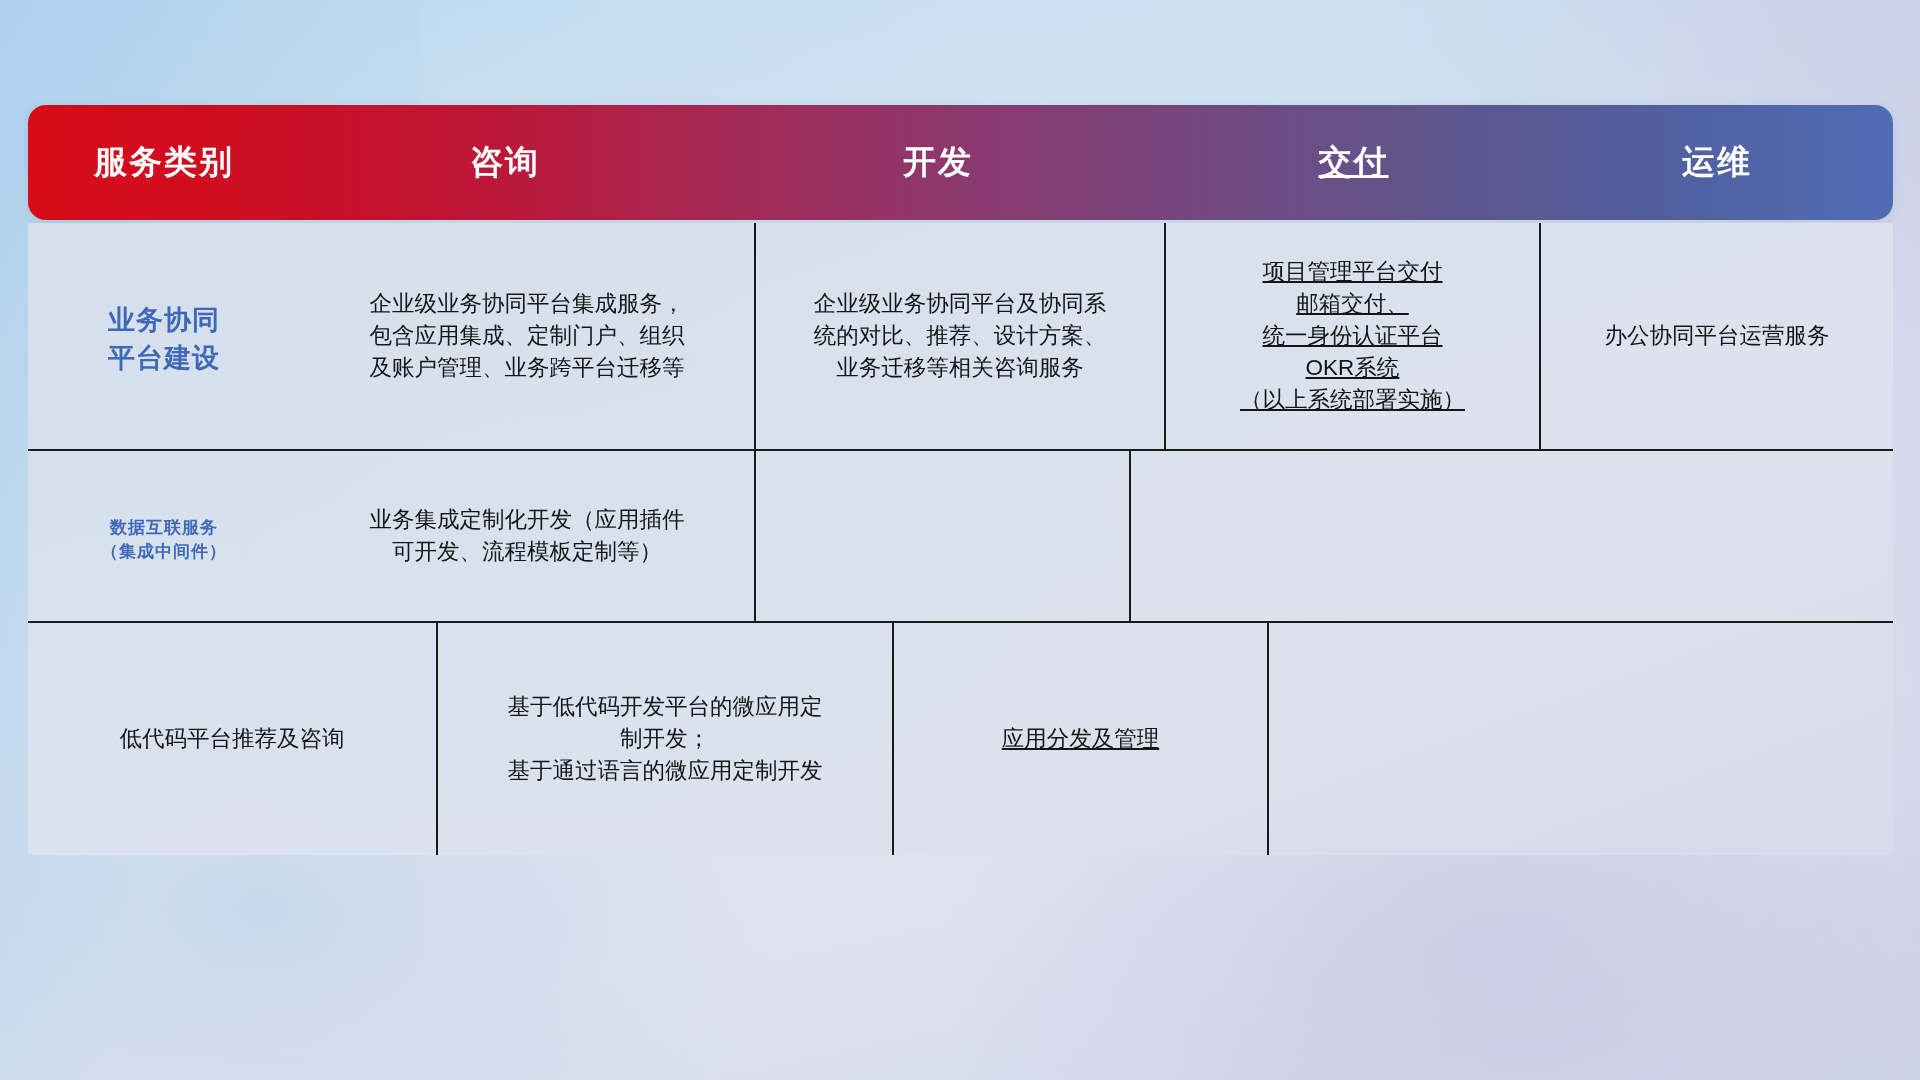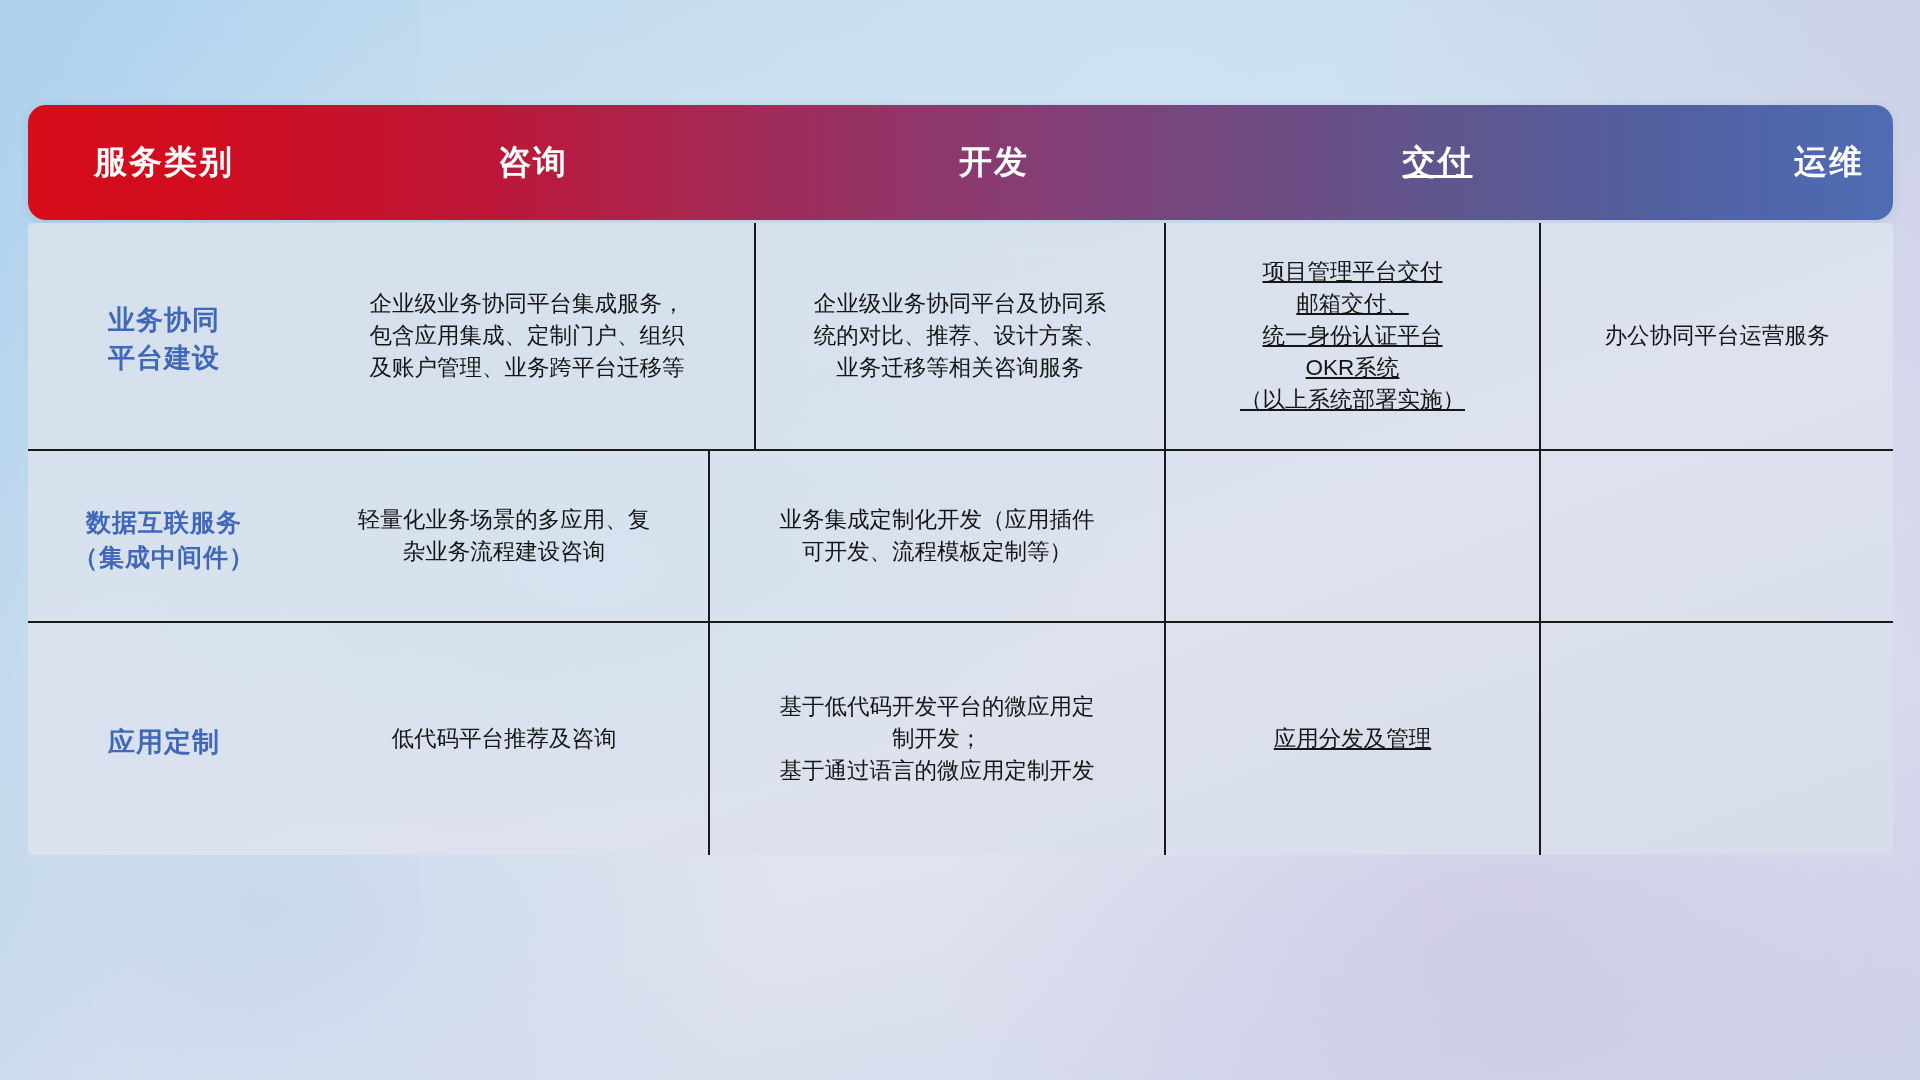--- a/index.html
+++ b/index.html
@@ -42,21 +42,20 @@
     height: 115px;
     border-radius: 18px;
     background: linear-gradient(90deg,
         #d70c19 0%, #d00d1f 9%,
         #be1636 24%, #a32a56 38%,
         #8a3a70 51%, #74487f 63%,
         #60558c 75%, #5160a0 88%,
         #4f6cb4 100%);
     overflow: hidden;
     box-shadow: 0 2px 10px rgba(60,70,110,0.12);
-    gap: 28px;
   }
   .th {
     display: flex;
     align-items: center;
     justify-content: center;
     color: #ffffff;
     font-size: 33px;
     font-weight: bold;
     letter-spacing: 2px;
     white-space: nowrap;
@@ -102,21 +101,21 @@
   .td.c4 { border-right: none; }
   .td.c0 {
     border-right: none;
     color: #3f69b8;
     font-size: 27px;
     font-weight: bold;
     line-height: 1.4;
     letter-spacing: 1px;
     margin-top: 8px;
   }
-  .td.rowlabel-wide { font-size: 25px; }
+  .td.rowlabel-wide { font-size: 17px; }
 </style>
 </head>
 <body>
 
 <div id="table-wrap">
 
   <div class="thead">
     <div class="th c0">服务类别</div>
     <div class="th c1">咨询</div>
     <div class="th c2">开发</div>
@@ -139,30 +138,27 @@
 邮箱交付、
 统一身份认证平台
 OKR系统
 （以上系统部署实施）</div>
       <div class="td c4">办公协同平台运营服务</div>
     </div>
 
     <div class="trow r2">
       <div class="td c0 rowlabel-wide">数据互联服务
 （集成中间件）</div>
-      <div class="td c1">轻量化业务场景的多应用、复
-杂业务流程建设咨询</div>
       <div class="td c2">业务集成定制化开发（应用插件
 可开发、流程模板定制等）</div>
       <div class="td c3"></div>
       <div class="td c4"></div>
     </div>
 
     <div class="trow r3">
-      <div class="td c0">应用定制</div>
       <div class="td c1">低代码平台推荐及咨询</div>
       <div class="td c2">基于低代码开发平台的微应用定
 制开发；
 基于通过语言的微应用定制开发</div>
       <div class="td c3">应用分发及管理</div>
       <div class="td c4"></div>
     </div>
 
   </div>
 </div>

